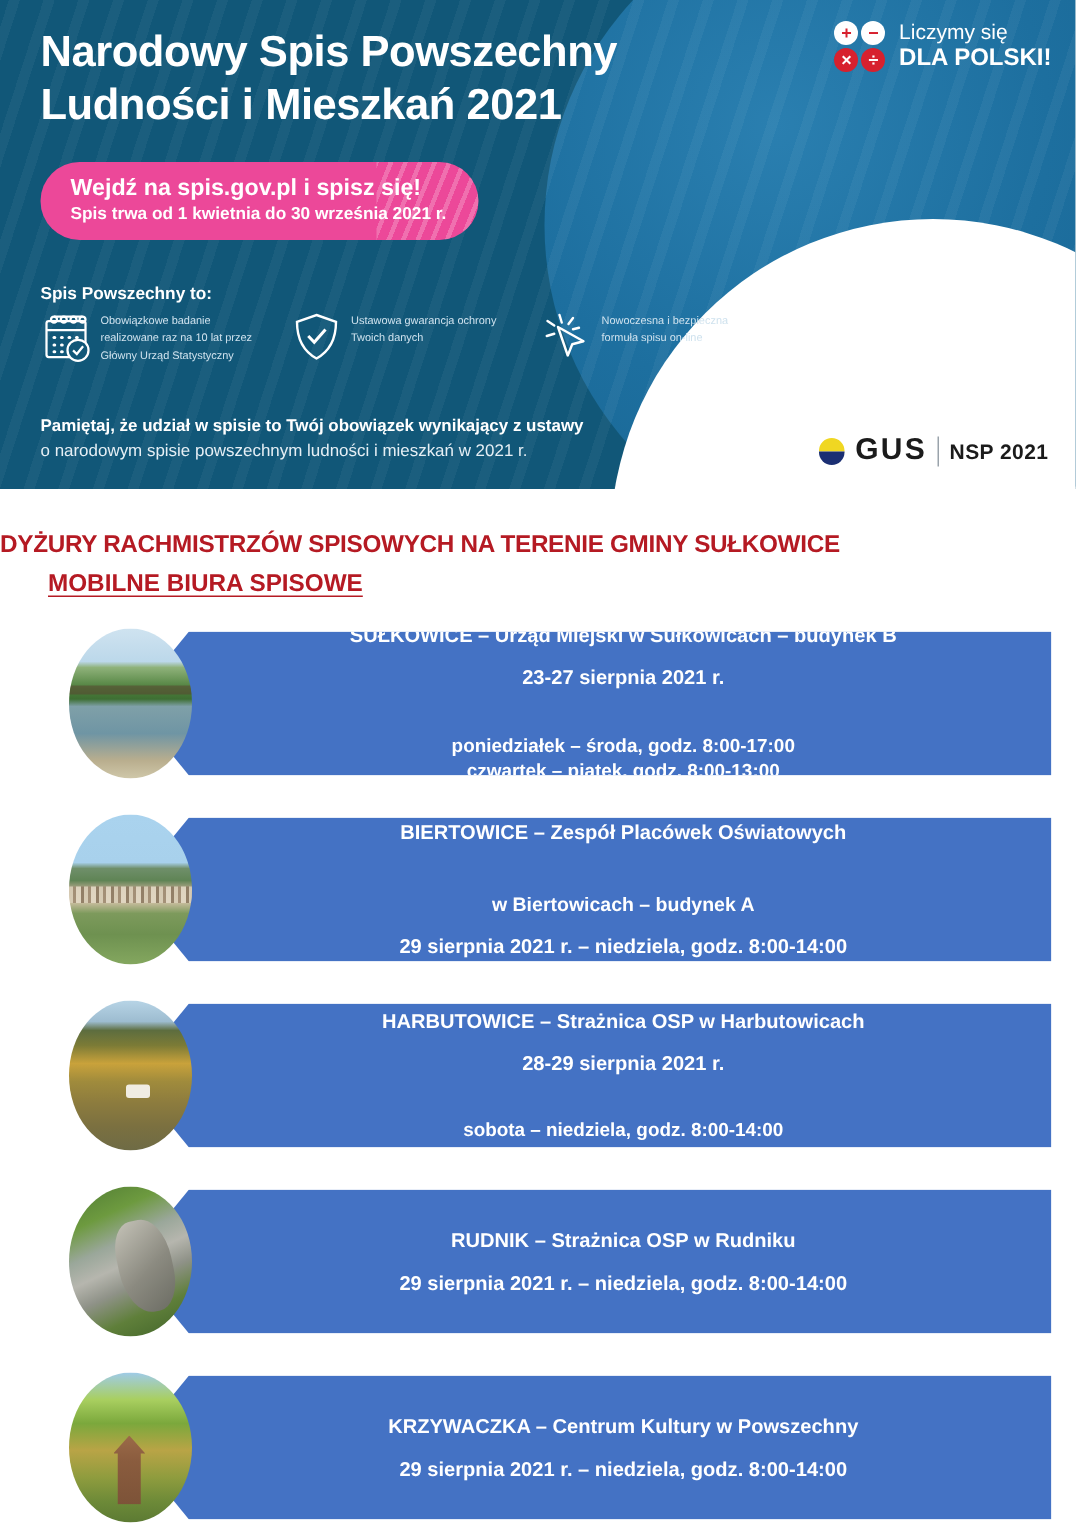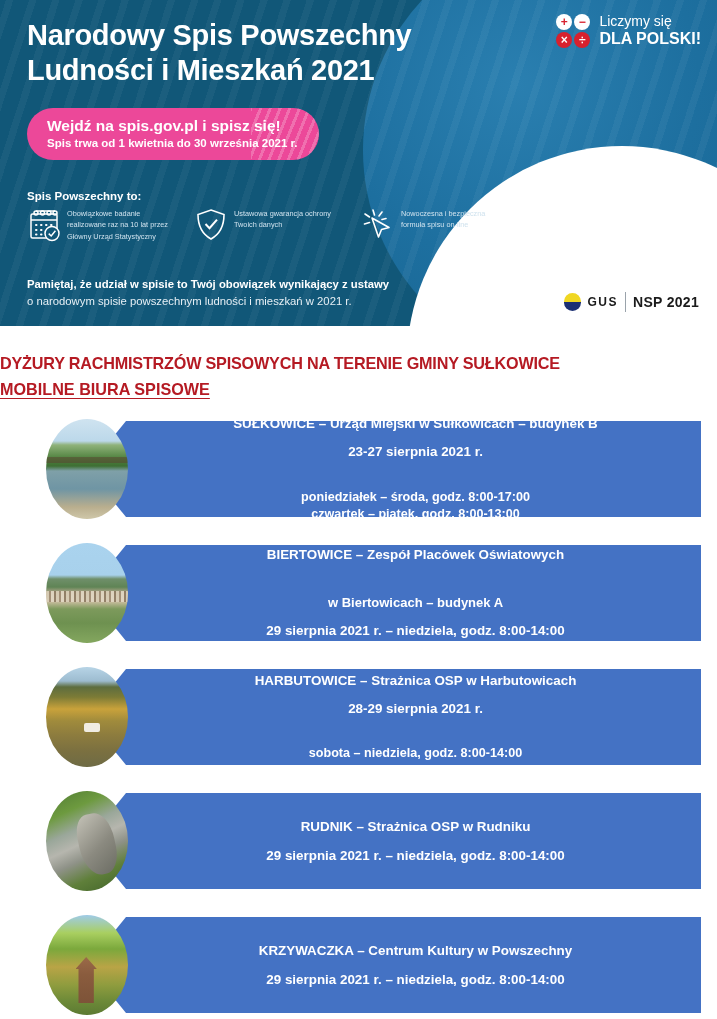--- a/index.html
+++ b/index.html
@@ -156,33 +156,33 @@
     width: 17px; height: 18px; position: relative;
   }
   .gus-mark .top {
     position: absolute; left: 0; top: 0; width: 17px; height: 9px;
     background: #f0d722; border-radius: 9px 9px 0 0;
   }
   .gus-mark .bot {
     position: absolute; left: 0; bottom: 0; width: 17px; height: 9px;
     background: #1b2f73; border-radius: 0 0 9px 9px;
   }
-  .gus-word { color: #1b1b1b; font-size: 12px; font-weight: bold; letter-spacing: 1.5px; }
+  .gus-word { color: #1b1b1b; font-size: 20px; font-weight: bold; letter-spacing: 1.5px; }
   .gus-div  { width: 1px; height: 20px; background: #9aa3ab; }
   .gus-nsp  { color: #1b1b1b; font-size: 14px; font-weight: bold; letter-spacing: 0.3px; }
 
   
   .heading-wrap { text-align: left; margin-top: 28px; }
   .heading-1 {
     color: #b51a23; font-size: 16.2px; font-weight: bold; letter-spacing: -0.2px;
     white-space: nowrap;
   }
   .heading-2 {
     color: #b51a23; font-size: 16.2px; font-weight: bold; margin-top: 7px;
-    text-decoration: underline; text-underline-offset: 3px;
+    text-decoration: underline; text-underline-offset: 3px; padding-left: 32px;
   }
 
   
   .entries { margin-top: 16px; }
   .entry {
     position: relative;
     height: 108px;
     margin-bottom: 16px;
   }
   .entry-band {

